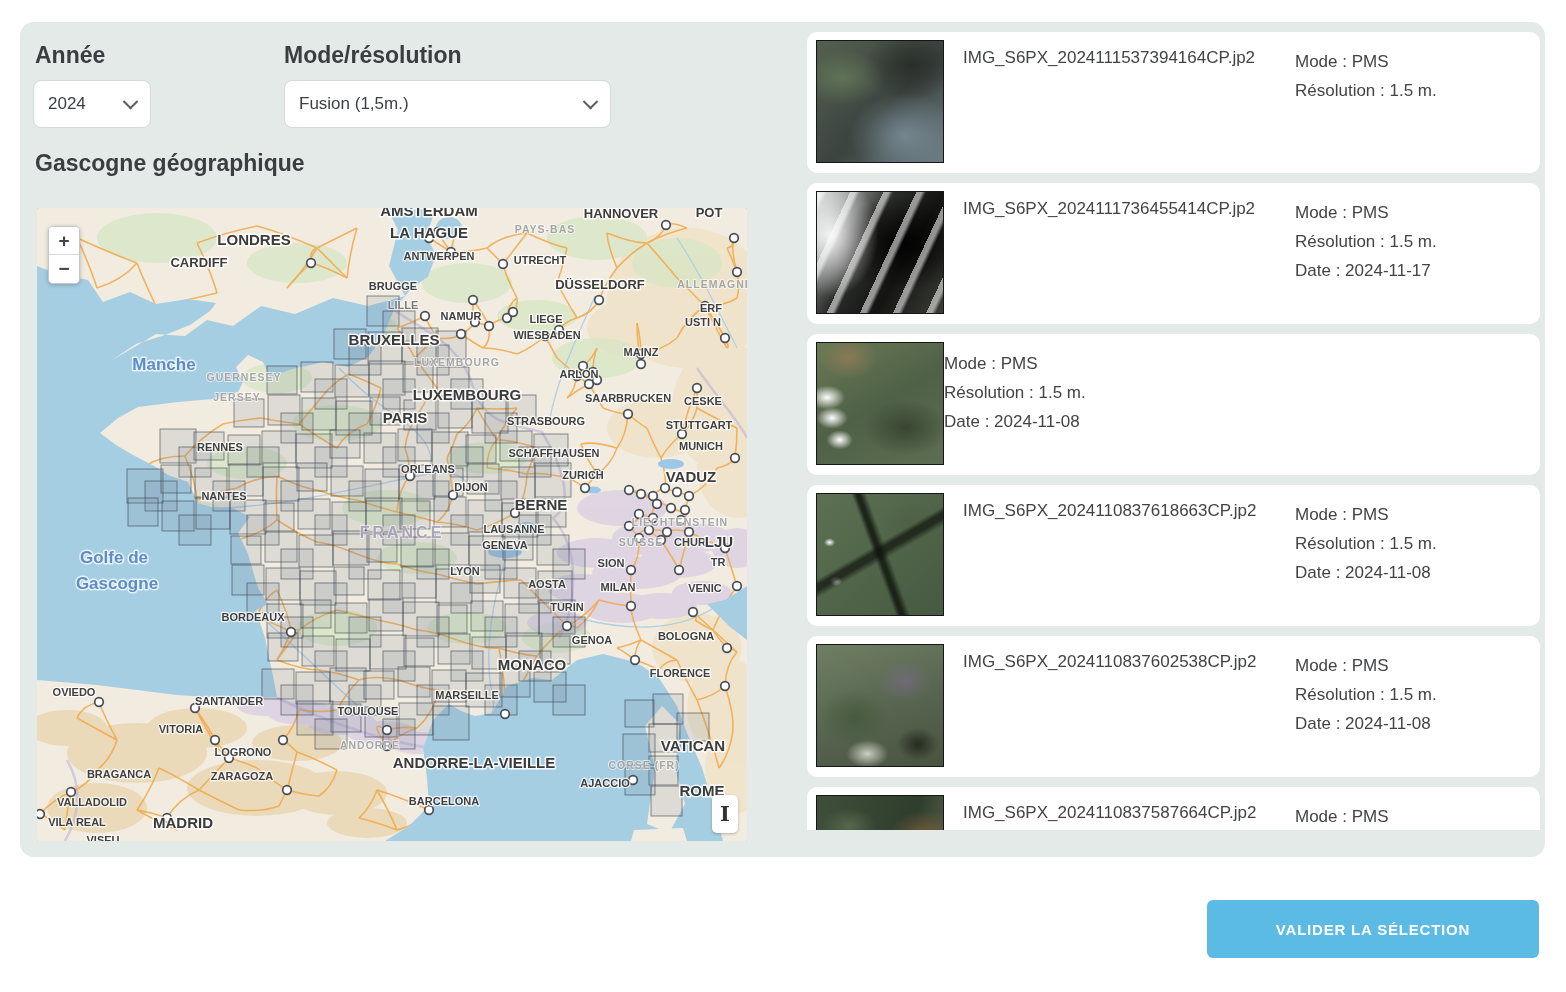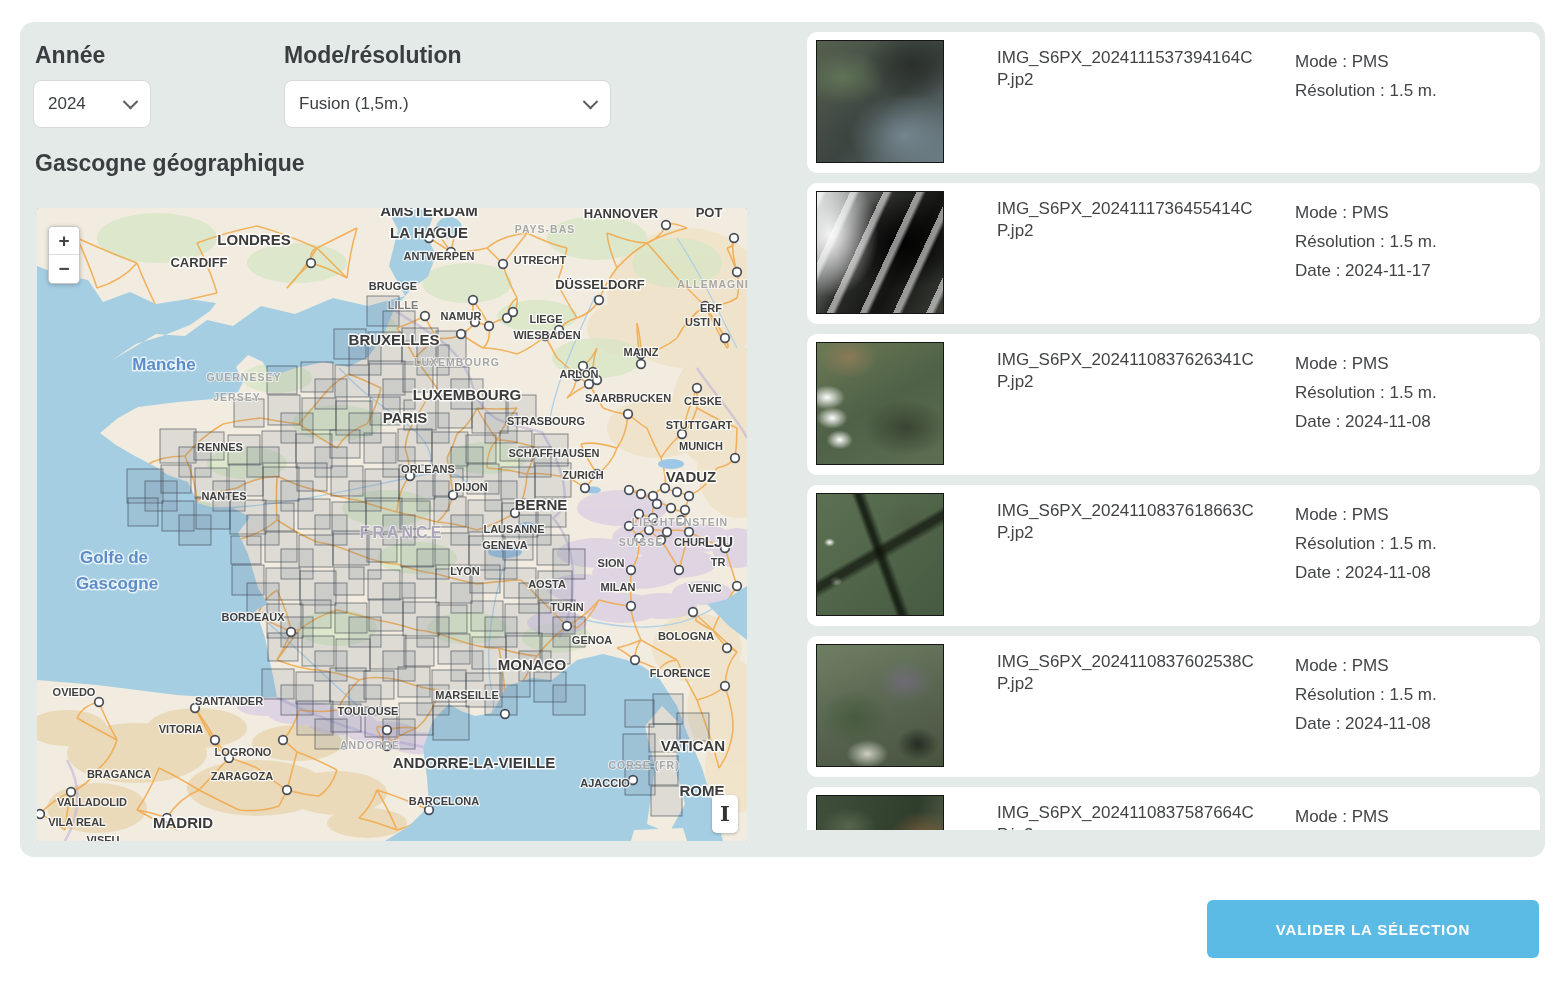--- a/index.html
+++ b/index.html
@@ -25,21 +25,21 @@
   svg text{font-family:"Liberation Sans",sans-serif;paint-order:stroke;stroke-linejoin:round;text-anchor:middle;}
   svg text.cap{font-size:15px;font-weight:700;fill:#3a3a3a;stroke:rgba(255,255,255,.85);stroke-width:3px;}
   svg text.city2{font-size:13px;font-weight:700;fill:#3c3c3c;stroke:rgba(255,255,255,.85);stroke-width:3px;}
   svg text.town{font-size:11px;font-weight:700;fill:#3f3f3f;stroke:rgba(255,255,255,.8);stroke-width:2.5px;}
   svg text.towndim{font-size:11px;font-weight:700;fill:#7c7c7c;stroke:rgba(255,255,255,.6);stroke-width:2px;}
   svg text.faded{font-size:10.5px;font-weight:700;fill:#a6a6a6;letter-spacing:1px;stroke:rgba(255,255,255,.6);stroke-width:2px;}
   svg text.fadedbig{font-size:16px;font-weight:700;fill:#a9a4b8;letter-spacing:3px;stroke:rgba(255,255,255,.5);stroke-width:2px;}
   svg text.sea{font-size:17px;font-weight:700;fill:#5d8cc7;stroke:rgba(240,248,252,.85);stroke-width:3px;}
   
   .results{position:absolute;left:787px;top:8px;width:733px;height:800px;overflow:hidden;}
-  .card{display:flex;background:#fff;border-radius:10px;height:141px;margin:0 0 10px 0;box-sizing:border-box;padding:8px 10px 8px 9px;gap:34px;}
+  .card{display:flex;background:#fff;border-radius:10px;height:141px;margin:0 0 10px 0;box-sizing:border-box;padding:8px 10px 8px 9px;}
   .card:first-child{margin-top:2px;}
   .thumb{width:128px;height:123px;flex:none;border:1px solid #161616;box-sizing:border-box;}
   .fname{flex:1;margin-left:19px;padding-top:7px;font-size:17px;color:#414345;line-height:22px;word-break:break-all;}
   .meta{width:235px;flex:none;padding-top:7px;font-size:17px;color:#414345;line-height:29px;}
   .thumb-1{background:radial-gradient(60px 40px at 20% 30%,rgba(98,118,88,.9),transparent 70%),radial-gradient(70px 50px at 75% 20%,rgba(40,45,40,.95),transparent 70%),radial-gradient(80px 60px at 70% 78%,rgba(125,145,155,.8),transparent 70%),radial-gradient(50px 40px at 30% 80%,rgba(60,70,65,.9),transparent 70%),linear-gradient(135deg,#55604f,#3c4440 55%,#6a7a82);}
   .thumb-2{background:radial-gradient(70px 90px at 10% 35%,rgba(255,255,255,.9),transparent 70%),repeating-linear-gradient(115deg,rgba(255,255,255,.55) 0 5px,rgba(255,255,255,0) 9px 30px),radial-gradient(90px 60px at 68% 42%,rgba(0,0,0,.92),transparent 78%),linear-gradient(120deg,#cfd3d4 0%,#2b2d2a 40%,#141512 65%,#3a3d36 100%);}
   .thumb-3{background:radial-gradient(26px 18px at 12% 62%,#fff,transparent 60%),radial-gradient(30px 20px at 8% 45%,#fff,transparent 60%),radial-gradient(22px 16px at 18% 80%,#fff,transparent 60%),radial-gradient(42px 30px at 25% 12%,rgba(140,122,88,.95),transparent 70%),radial-gradient(60px 40px at 70% 70%,rgba(45,55,40,.7),transparent 70%),linear-gradient(150deg,#6b7a55,#4f6147 50%,#5d6e52);}
   .thumb-4{background:linear-gradient(70deg,transparent 46%,rgba(15,20,12,.8) 49% 51%,transparent 55%),linear-gradient(150deg,transparent 44%,rgba(15,20,12,.7) 47% 50%,transparent 54%),radial-gradient(9px 7px at 15% 72%,#fff,transparent 70%),radial-gradient(8px 6px at 10% 40%,#fff,transparent 70%),radial-gradient(40px 30px at 75% 25%,rgba(80,95,70,.9),transparent 70%),linear-gradient(135deg,#5c7052,#465a42);}
   .thumb-5{background:radial-gradient(40px 30px at 70% 30%,rgba(125,105,145,.55),transparent 70%),radial-gradient(50px 40px at 30% 60%,rgba(70,90,60,.9),transparent 70%),radial-gradient(30px 24px at 80% 82%,rgba(30,35,28,.85),transparent 70%),radial-gradient(30px 20px at 40% 90%,rgba(235,235,225,.8),transparent 70%),linear-gradient(160deg,#6f7f63,#55624e 60%,#49543f);}
   .thumb-6{background:radial-gradient(50px 40px at 85% 35%,rgba(135,98,62,.85),transparent 70%),radial-gradient(40px 26px at 25% 25%,rgba(90,105,78,.9),transparent 70%),linear-gradient(100deg,#3f4f3a,#2f3d2c 70%,#55624a);}
@@ -794,21 +794,20 @@
     <div class="fname">IMG_S6PX_2024111736455414CP.jp2</div>
     <div class="meta">
       <div>Mode : PMS</div>
       <div>Résolution : 1.5 m.</div>
       <div>Date : 2024-11-17</div>
     </div>
   </div>
 
   <div class="card">
     <div class="thumb thumb-3"></div>
-    <div class="fname">IMG_S6PX_2024110837626341CP.jp2</div>
     <div class="meta">
       <div>Mode : PMS</div>
       <div>Résolution : 1.5 m.</div>
       <div>Date : 2024-11-08</div>
     </div>
   </div>
 
   <div class="card">
     <div class="thumb thumb-4"></div>
     <div class="fname">IMG_S6PX_2024110837618663CP.jp2</div>

